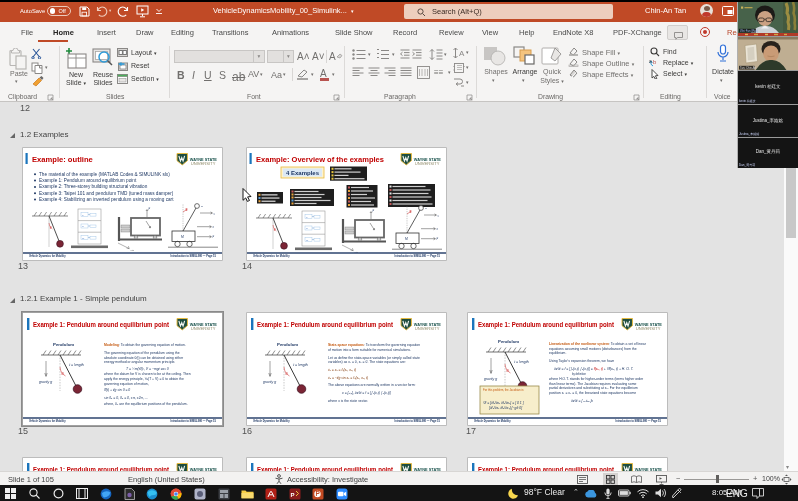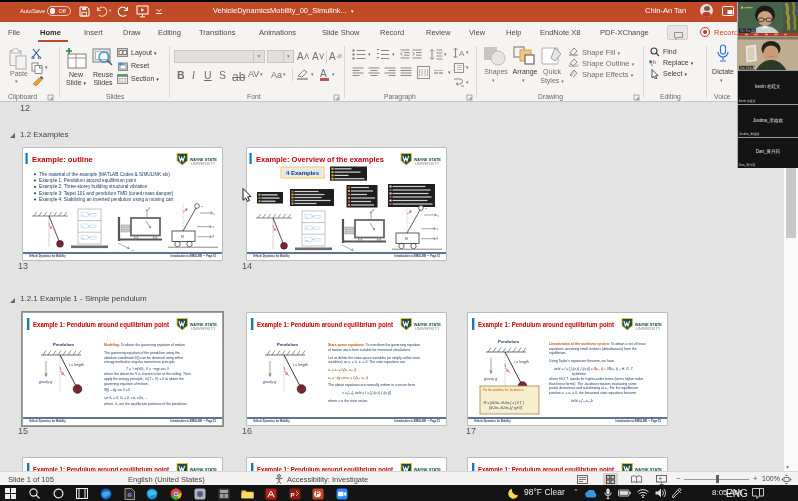--- a/index.html
+++ b/index.html
@@ -4,21 +4,21 @@
 html,body{width:798px;height:501px;overflow:hidden;background:#e3e3e3;}
 #stage{position:relative;width:798px;height:501px;}
 .abs{position:absolute;}
 
 #titlebar{left:0;top:0;width:798px;height:22px;background:#c04a26;}
 #titlebar .blk{left:0;top:0;width:798px;height:1.5px;background:#000;}
 .tb-txt{color:#fff;font-size:7.5px;line-height:22px;}
 #searchbox{left:404px;top:4px;width:209px;height:15px;background:#edcebd;border-radius:2px;color:#3b2b24;font-size:7.5px;line-height:15px;}
 
 #tabrow{left:0;top:22px;width:798px;height:20px;background:#f5f4f3;}
-.tab{position:absolute;top:0;height:20px;line-height:21px;font-size:7.5px;color:#4a4a4a;}
+.tab{position:absolute;top:0;height:20px;line-height:21px;font-size:7.5px;color:#4a4a4a;margin-left:13px;}
 
 #ribbon{left:0;top:42px;width:798px;height:60px;background:#f5f4f3;border-bottom:1px solid #c6c4c2;}
 .rdiv{position:absolute;top:4px;height:52px;width:1px;background:#dcdad8;}
 .glabel{position:absolute;top:51px;font-size:6.8px;color:#6a6866;}
 .rtext{position:absolute;font-size:7px;color:#3b3a39;}
 .rgray{position:absolute;font-size:7px;color:#716f6d;}
 
 #canvas{left:0;top:102px;width:798px;height:369px;background:#e3e3e3;}
 .snum{position:absolute;font-size:9px;color:#525252;}
 .shead{position:absolute;font-size:8px;color:#424242;}
@@ -56,20 +56,24 @@
       </svg>
  <svg class="abs" style="left:136px;top:4.5px;" width="13" height="13" viewBox="0 0 13 13">
         <rect x="1" y="1" width="11" height="8" fill="none" stroke="#fff" stroke-width="1"></rect>
         <path d="M5.2 3.2 l3 1.8 l-3 1.8 z" fill="#fff"></path>
         <path d="M6.5 9 v2 M4 11.8 h5" stroke="#fff" stroke-width="1"></path>
       </svg>
  <svg class="abs" style="left:155px;top:8px;" width="8" height="7" viewBox="0 0 8 7">
         <path d="M1 5.5 h6 M1.5 1 L4 3.5 L6.5 1" fill="none" stroke="#fff" stroke-width="0.9"></path>
       </svg>
  <div class="abs tb-txt" style="left:213px;">VehicleDynamicsMobility_00_Simulink...&nbsp; <span style="font-size:5px;">▾</span></div>
+ <div class="abs" id="searchbox"><svg class="abs" style="left:13px;top:3.5px;" width="9" height="9" viewBox="0 0 9 9">
+          <circle cx="3.5" cy="3.5" r="2.6" fill="none" stroke="#5a4a42" stroke-width="1"></circle>
+          <path d="M5.6 5.6 L8 8" stroke="#5a4a42" stroke-width="1"></path>
+        </svg><span style="margin-left:28px;">Search (Alt+Q)</span></div>
  <div class="abs tb-txt" style="left:645px;">Chin-An Tan</div>
  <div class="abs" style="left:700px;top:4px;width:13px;height:13px;border-radius:50%;background:#e8e0d8;overflow:hidden;">
         <div class="abs" style="left:3.5px;top:2px;width:6px;height:5px;border-radius:50%;background:#7c5a48;"></div>
         <div class="abs" style="left:2px;top:7.5px;width:9px;height:6px;border-radius:4px 4px 0 0;background:#c0392b;"></div>
       </div>
  <svg class="abs" style="left:722px;top:6px;" width="12" height="10" viewBox="0 0 12 10">
         <rect x="0.5" y="0.5" width="11" height="9" rx="1" fill="none" stroke="#fff" stroke-width="1"></rect>
         <rect x="5.5" y="4" width="5" height="4" fill="#fff"></rect>
       </svg>
 </div>

